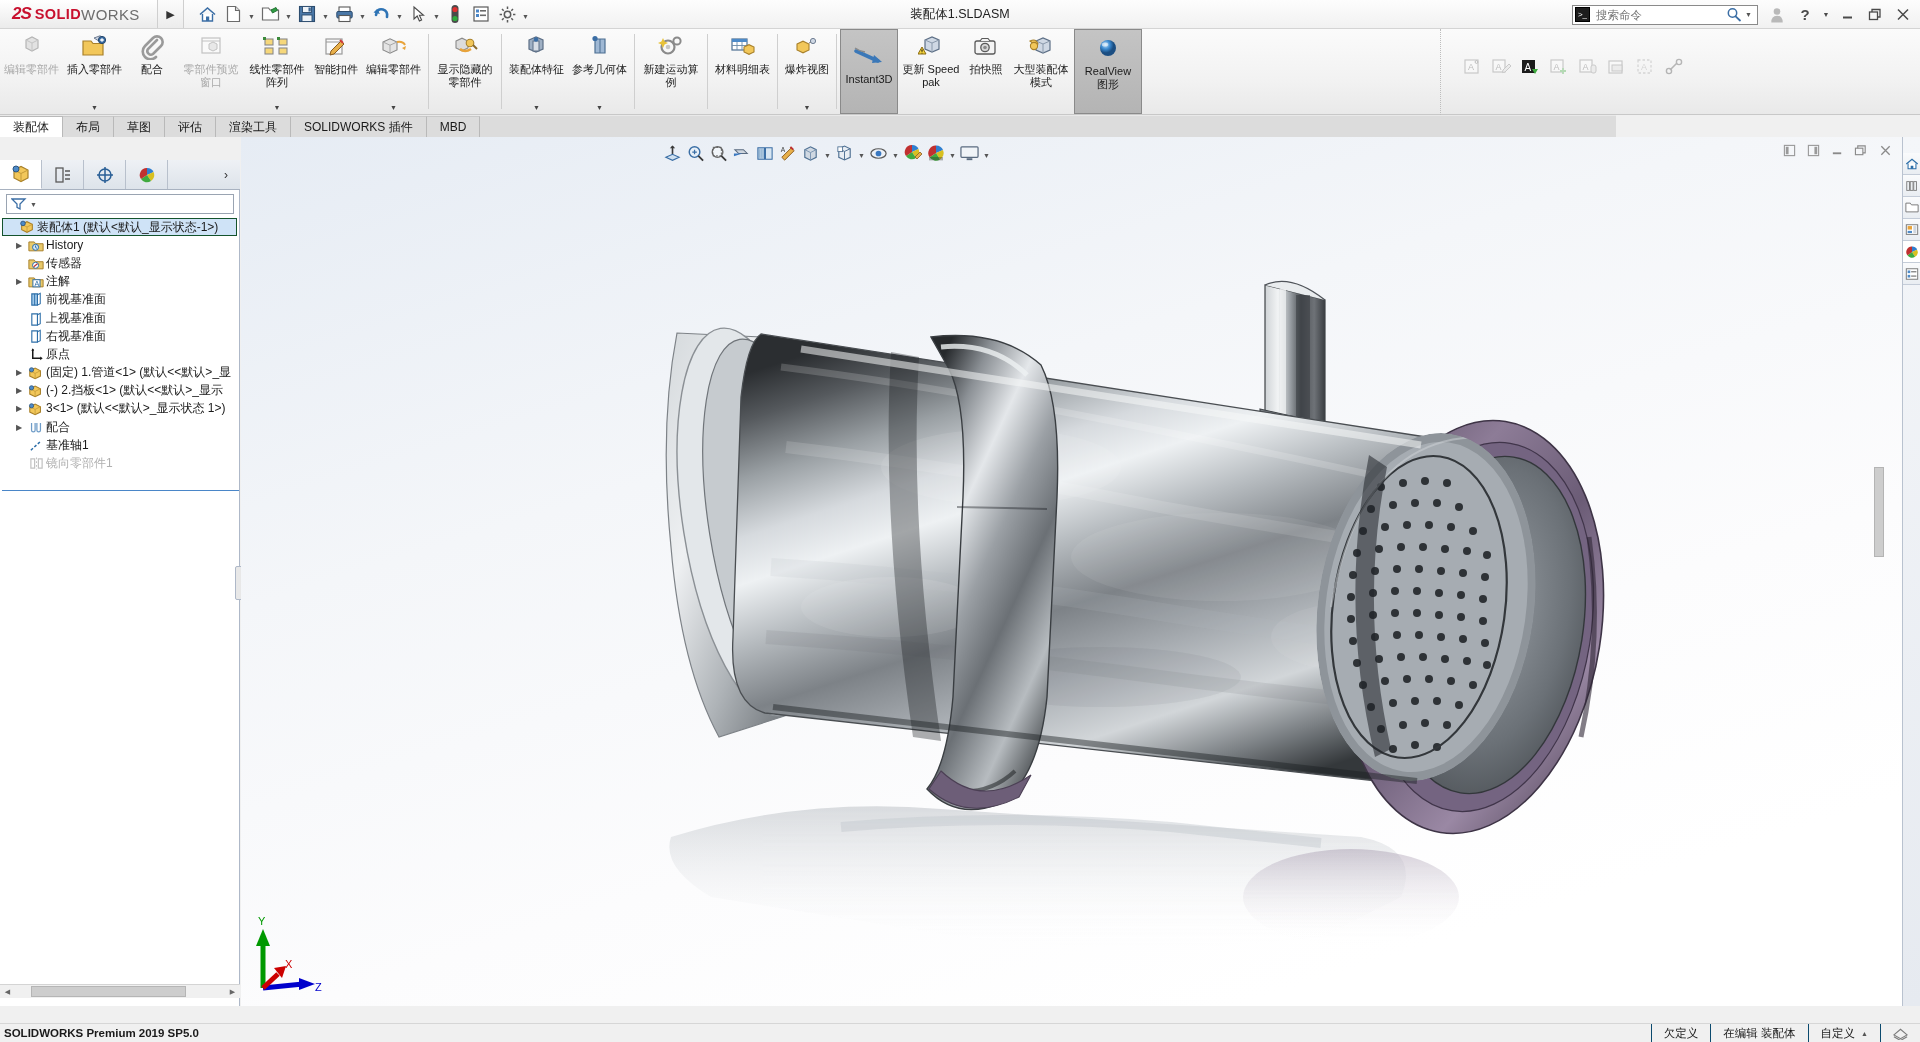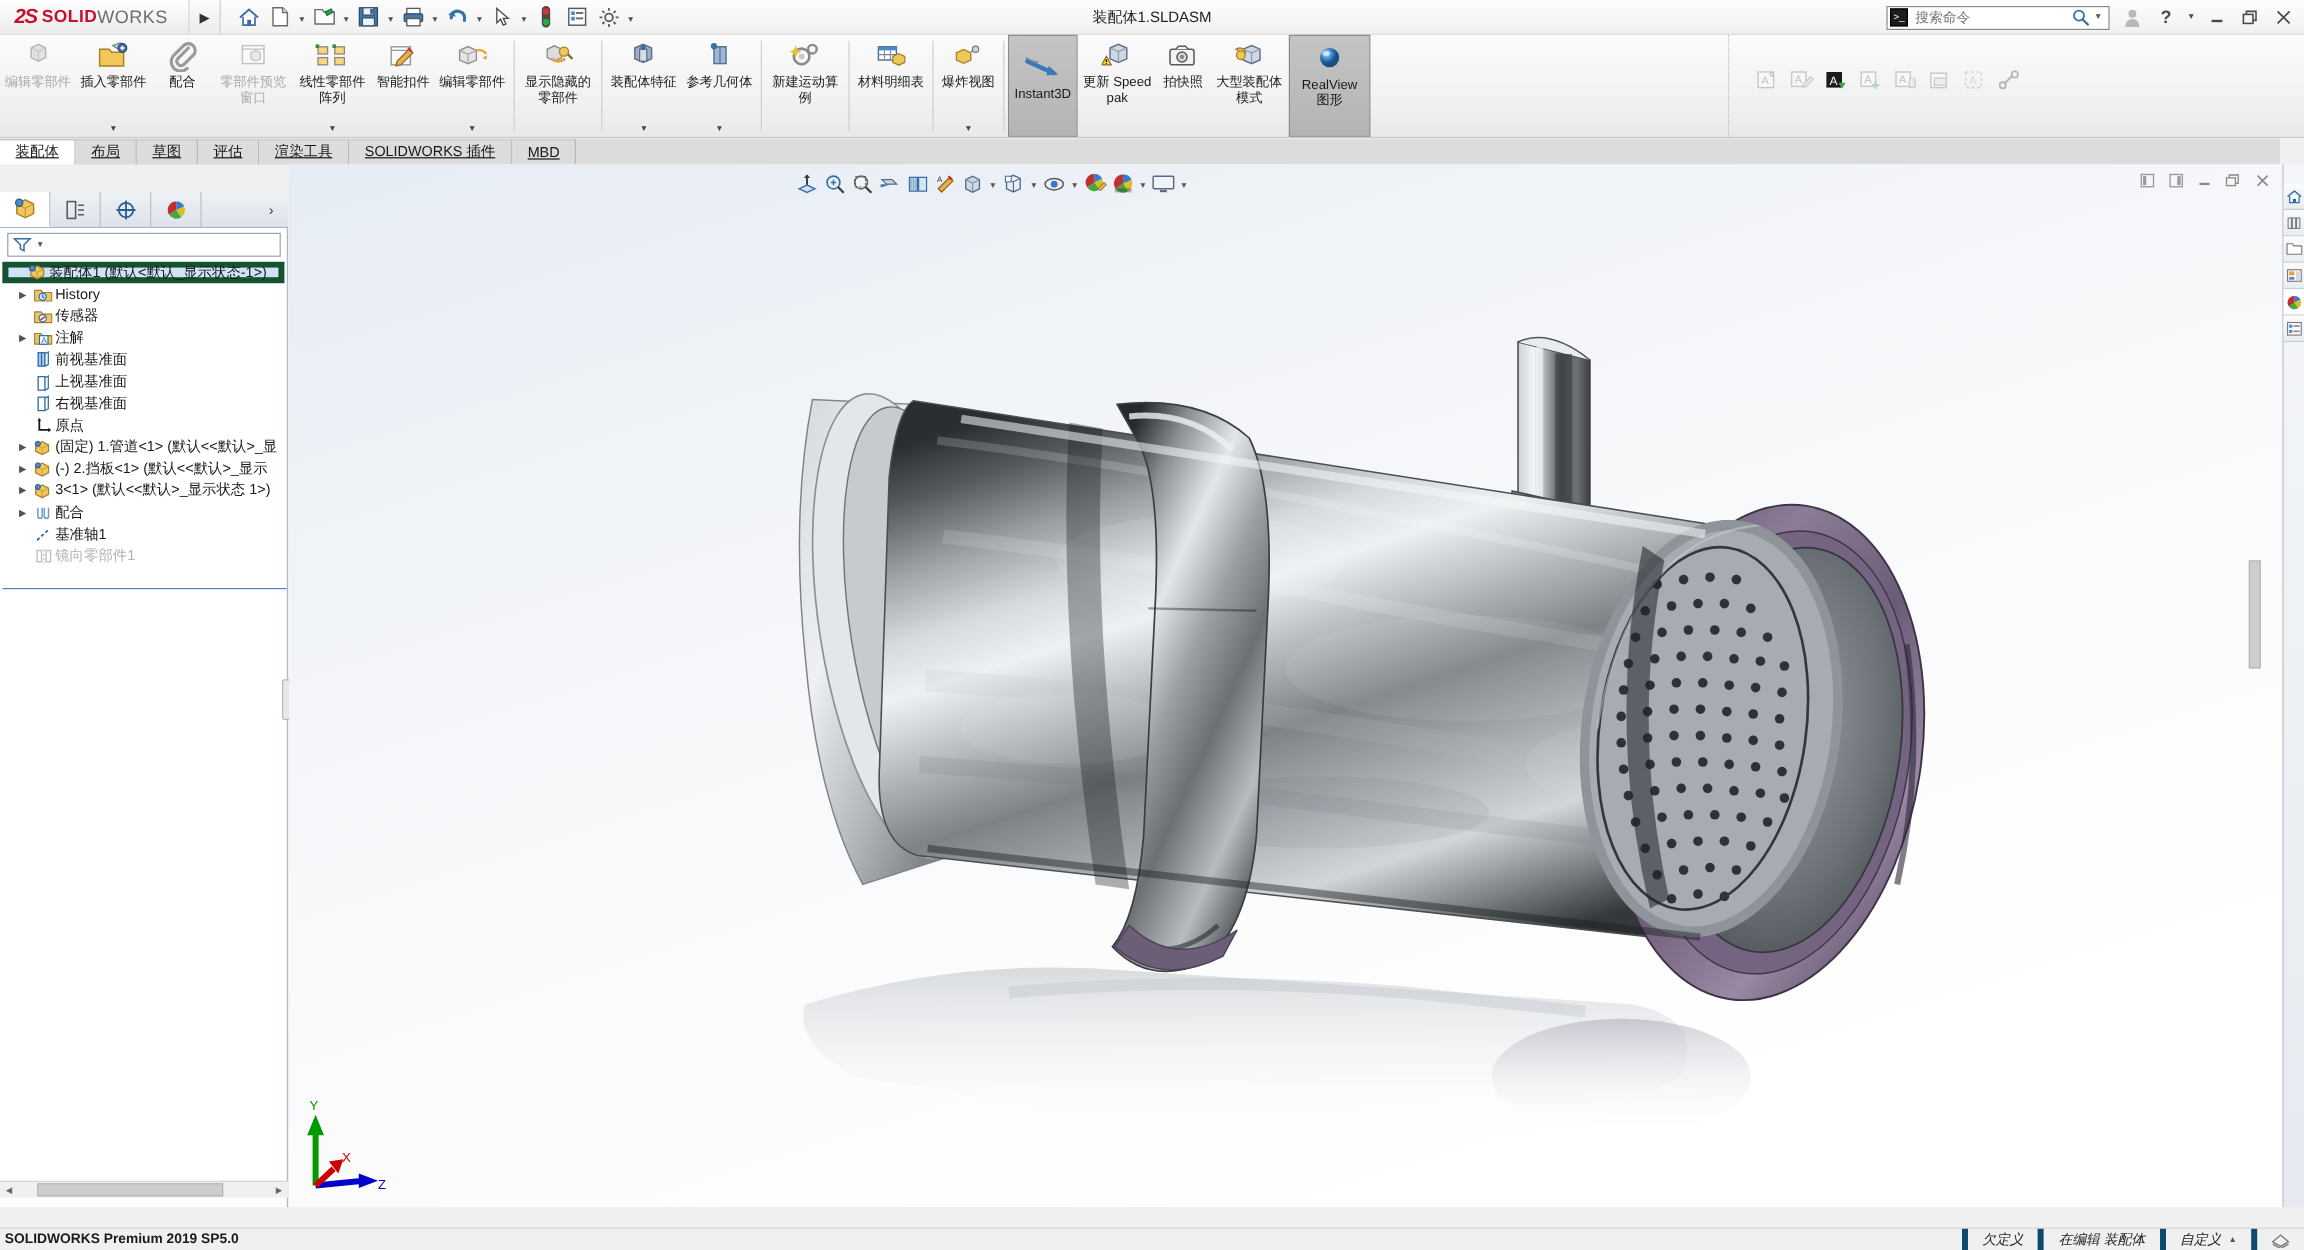--- a/index.html
+++ b/index.html
@@ -85,22 +85,22 @@
   .rbsep { width:1px; background:#cfcfcf; margin: 5px 3px; }
   .ribbon-right {
     position:absolute; right:0; top:0; width: 480px; height: 86px;
     border-left: 1px dotted #bdbdbd;
     display:flex; align-items:flex-start; padding-top:26px; padding-left: 18px; gap: 3px;
   }
   .annoIcon { width: 26px; height: 24px; display:flex; align-items:center; justify-content:center; }
 
   
   .tabrow {
-    position:absolute; left:0; top:115px; width:1900px; height: 22px;
-    background: #e9e9e9; display:flex; align-items:center;text-decoration:underline;
+    position:absolute; left:0; top:115px; width:1616px; height: 22px;
+    background: #e9e9e9; display:flex; align-items:flex-end;
   }
   .tab {
     height: 21px; padding: 0 13px; display:flex; align-items:center;
     font-size: 12px; color:#1a1a1a; background: #dcdcdc;
     border-right: 1px solid #b9b9b9; border-top: 1px solid #c9c9c9;
   }
   .tab.active { background: #fff; border-top: 1px solid #b9b9b9; }
   .tabfill { flex:1; height: 21px; background:#dcdcdc; }
 
   
@@ -115,21 +115,21 @@
   }
   .fmtab { width: 42px; display:flex; align-items:center; justify-content:center; border-right:1px solid #b8c0cc;}
   .fmtab.active { background:#fff; border-bottom: 1px solid #fff;}
   .fmmore { margin-left:auto; width:28px; display:flex;align-items:center;justify-content:center;color:#333;font-size:12px;}
   .fmfilter {
     position:absolute; left:6px; top:34px; width: 228px; height: 20px;
     border: 1px solid #9aa4b2; background:#fff; display:flex; align-items:center; padding-left:4px;
   }
   .tree { position:absolute; left:0; top:58px; right:0; bottom: 30px; overflow:hidden; }
   .trow { height: 18.2px; display:flex; align-items:center; white-space:nowrap; font-size:12px; }
-  .trow.sel { background:#cfe3f7; border:5px solid #14532d; }
+  .trow.sel { background:#cfe3f7; border:1px solid #14532d; }
   .texp { width: 14px; text-align:center; color:#555; font-size: 8px; flex:none;}
   .tico { width: 20px; display:flex; align-items:center; justify-content:center; flex:none;}
   .tlbl { color:#1a1a1a; }
   .tlbl.grey { color:#b0b0b0; }
   .fm-hsb {
     position:absolute; left:0; bottom:8px; width:240px; height: 14px; background:#f0f0f0;
     border-top:1px solid #d4d4d4; display:flex; align-items:center;
   }
   .fm-hsb .thumb { height:11px; background:#cdcdcd; border:1px solid #b5b5b5; margin-left:16px; width: 155px;}
   .fm-hsb .arr { width:15px;height:13px;display:flex;align-items:center;justify-content:center;font-size:7px;color:#666;}
@@ -183,21 +183,21 @@
           display:flex;align-items:center;justify-content:center;font-size:7px;color:#777;margin-right:1px;}
   .btab { padding: 0 10px; display:flex;align-items:center; font-size:11.5px; border-right:1px solid #bbb; background:#dedede;}
   .btab.active { background:#fff; }
   .statusbar {
     position:absolute; left:0; bottom:0; width:1920px; height:19px;
     background:#f0f0f0; border-top:1px solid #d6d6d6;
     display:flex; align-items:center; font-size: 11.5px; color:#1a1a1a;
   }
   .stleft { padding-left: 4px; font-weight: bold; }
   .stright { margin-left:auto; display:flex; align-items:center; height:19px;}
-  .stcell { padding: 0 12px; height:19px; display:flex; align-items:center; border-left:5px solid #0c4a6e;font-style:italic;}
+  .stcell { padding: 0 12px; height:19px; display:flex; align-items:center; border-left:1px solid #0c4a6e;}
   .stcaret { font-size:7px; color:#555; margin-left:6px;}
 </style>
 </head>
 <body>
 
 <div id="app">
 
   <div class="titlebar">
     <div class="sw-logo">
       <span class="ds">2S</span>

